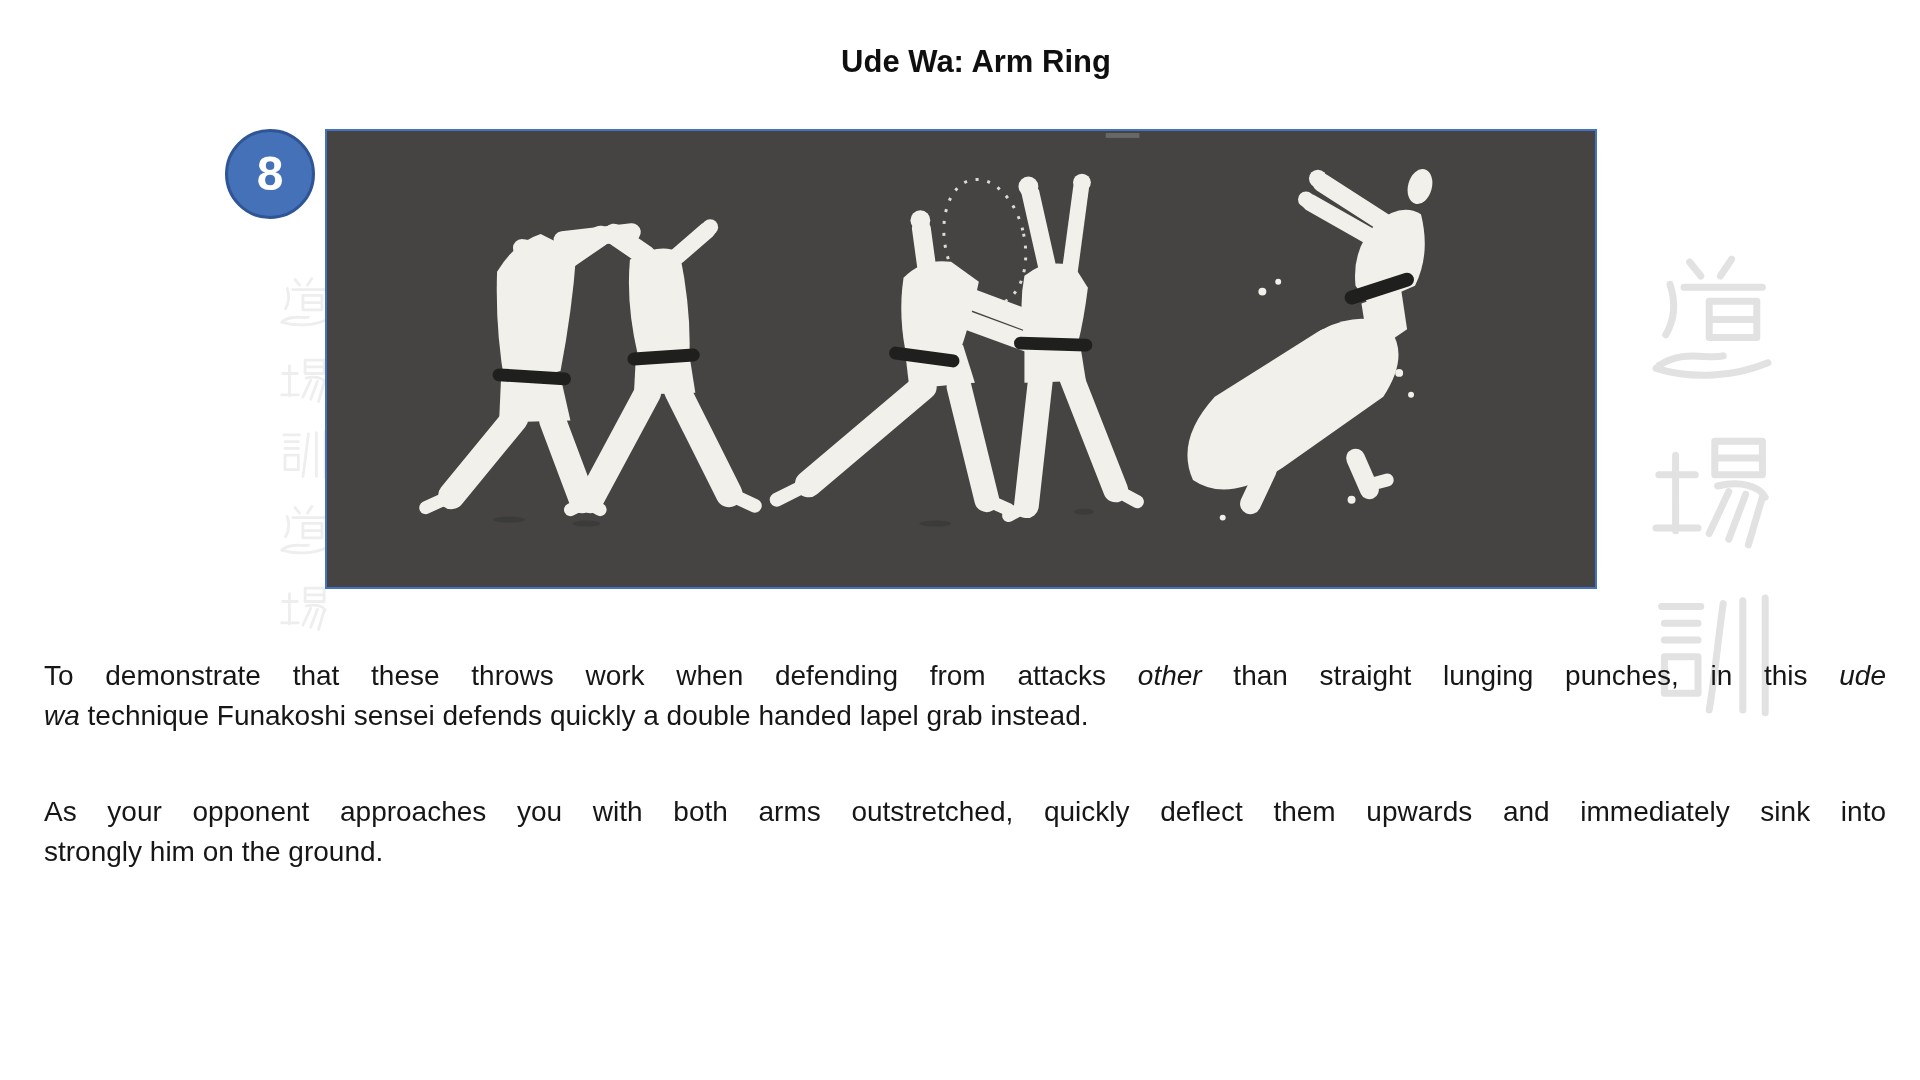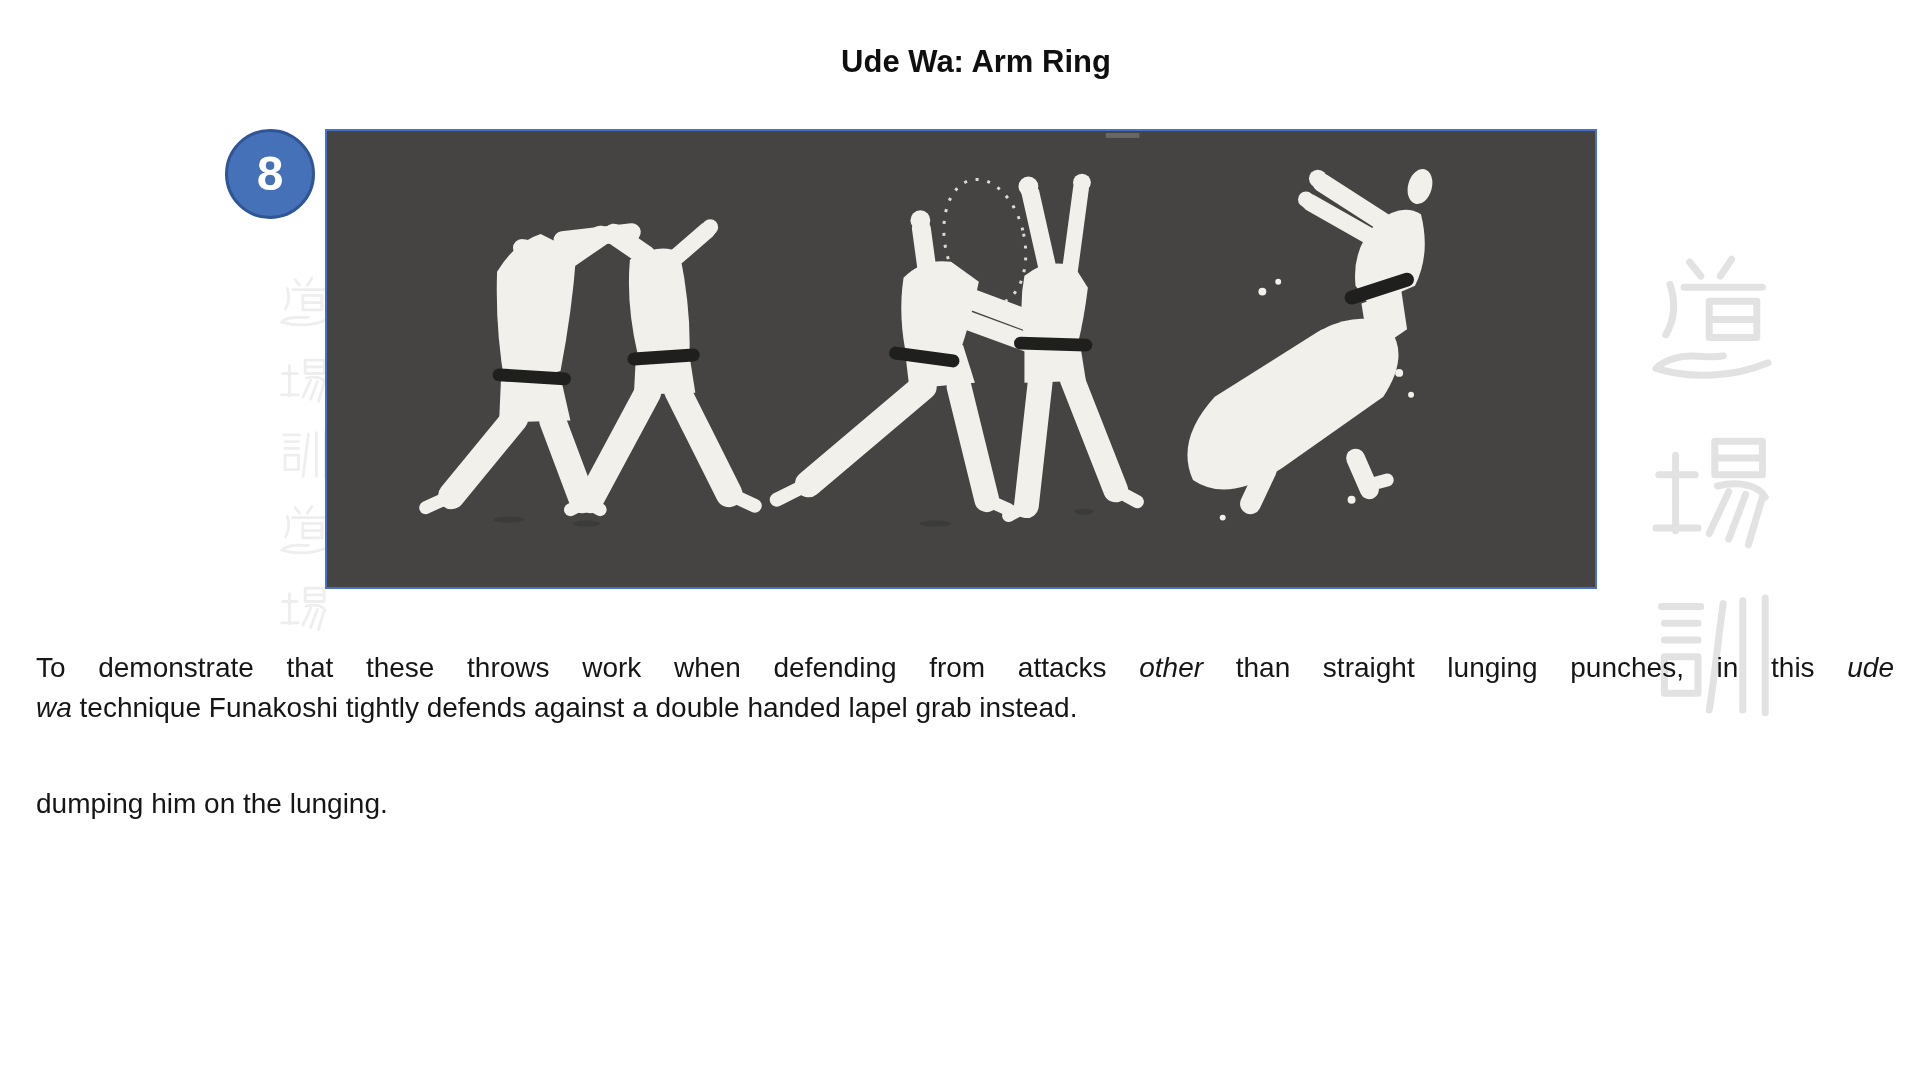--- a/index.html
+++ b/index.html
@@ -36,21 +36,21 @@
   .floor{fill:#3b3b39;}
   .wm{position:absolute;z-index:0;}
   .wm-right{left:1642px;top:248px;}
   .wm-right .wm-char{width:140px;height:140px;display:block;margin-bottom:28px;}
   .wm-right .wm-char use{stroke:var(--wm-light);}
   .wm-left{left:276px;top:274px;}
   .wm-left .wm-char{width:56px;height:56px;display:block;margin-bottom:20px;}
   .wm-left .wm-char use{stroke:var(--wm-lighter);}
   .wm-char use{fill:none;stroke-width:5;stroke-linecap:round;stroke-linejoin:round;}
   .bodytext{position:absolute;left:36px;top:648px;width:1858px;z-index:2;}
-  .para{margin:0;}
+  .para{margin:8px;}
   .para + .para{margin-top:56px;}
   .line{
     display:block;height:40px;line-height:40px;font-size:28px;
     text-align:justify;text-align-last:justify;
   }
   .line.last{text-align-last:left;}
   .line em{font-style:italic;}
   .defs-hidden{position:absolute;width:0;height:0;overflow:hidden;}
 </style>
 </head>
@@ -187,20 +187,21 @@
         <circle class="gi" cx="1090" cy="266" r="3"></circle>
         <circle class="gi" cx="1030" cy="372" r="4"></circle>
         <circle class="gi" cx="900" cy="390" r="3"></circle>
       </g>
     </svg>
   </div>
 
   <div class="bodytext">
       <div class="para">
         <div class="line"><span>To demonstrate that these throws work when defending from attacks </span><em>other</em><span> than straight lunging punches, in this </span><em>ude</em></div>
-        <div class="line last"><em>wa</em><span> technique Funakoshi tightly defends against a double handed lapel grab instead.</span></div>
+        <div class="line last"><em>wa</em><span> technique Funakoshi sensei defends quickly a double handed lapel grab instead.</span></div>
       </div>
       <div class="para">
-        <div class="line last"><span>dumping him on the lunging.</span></div>
+        <div class="line"><span>As your opponent approaches you with both arms outstretched, quickly deflect them upwards and immediately sink into</span></div>
+        <div class="line last"><span>strongly him on the ground.</span></div>
       </div>
     </div>
 
 </div>
 
 </body></html>

